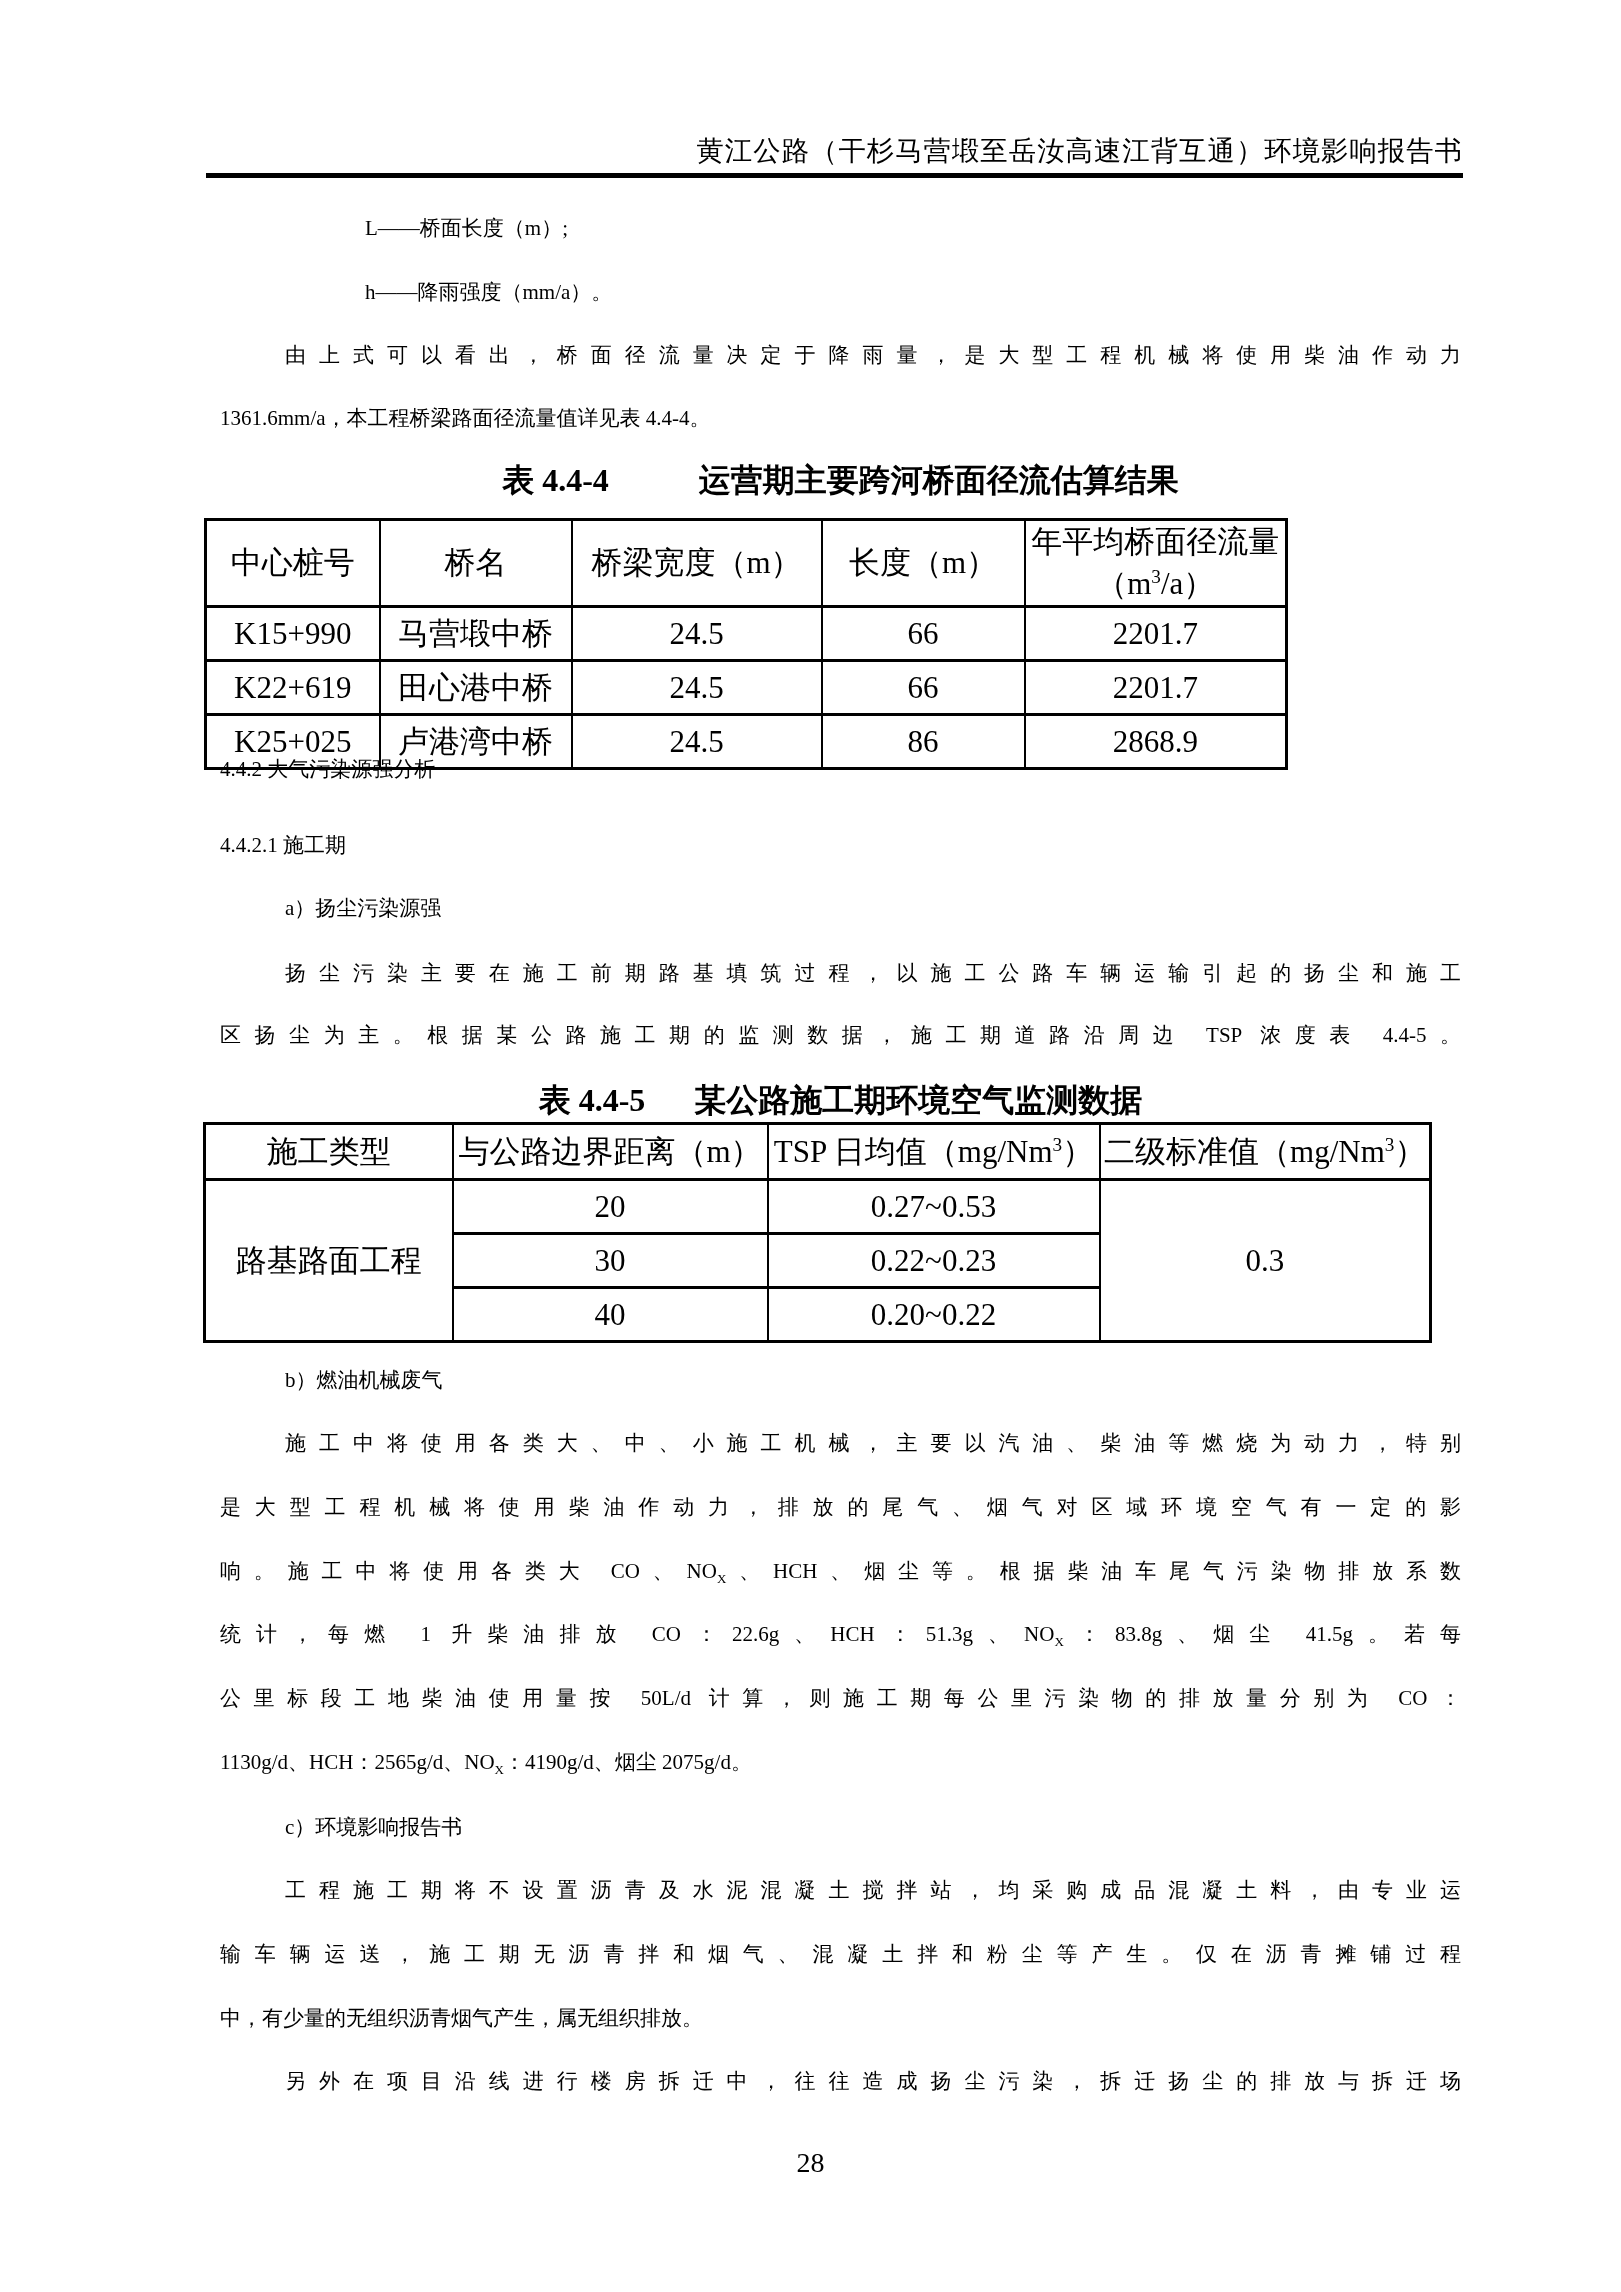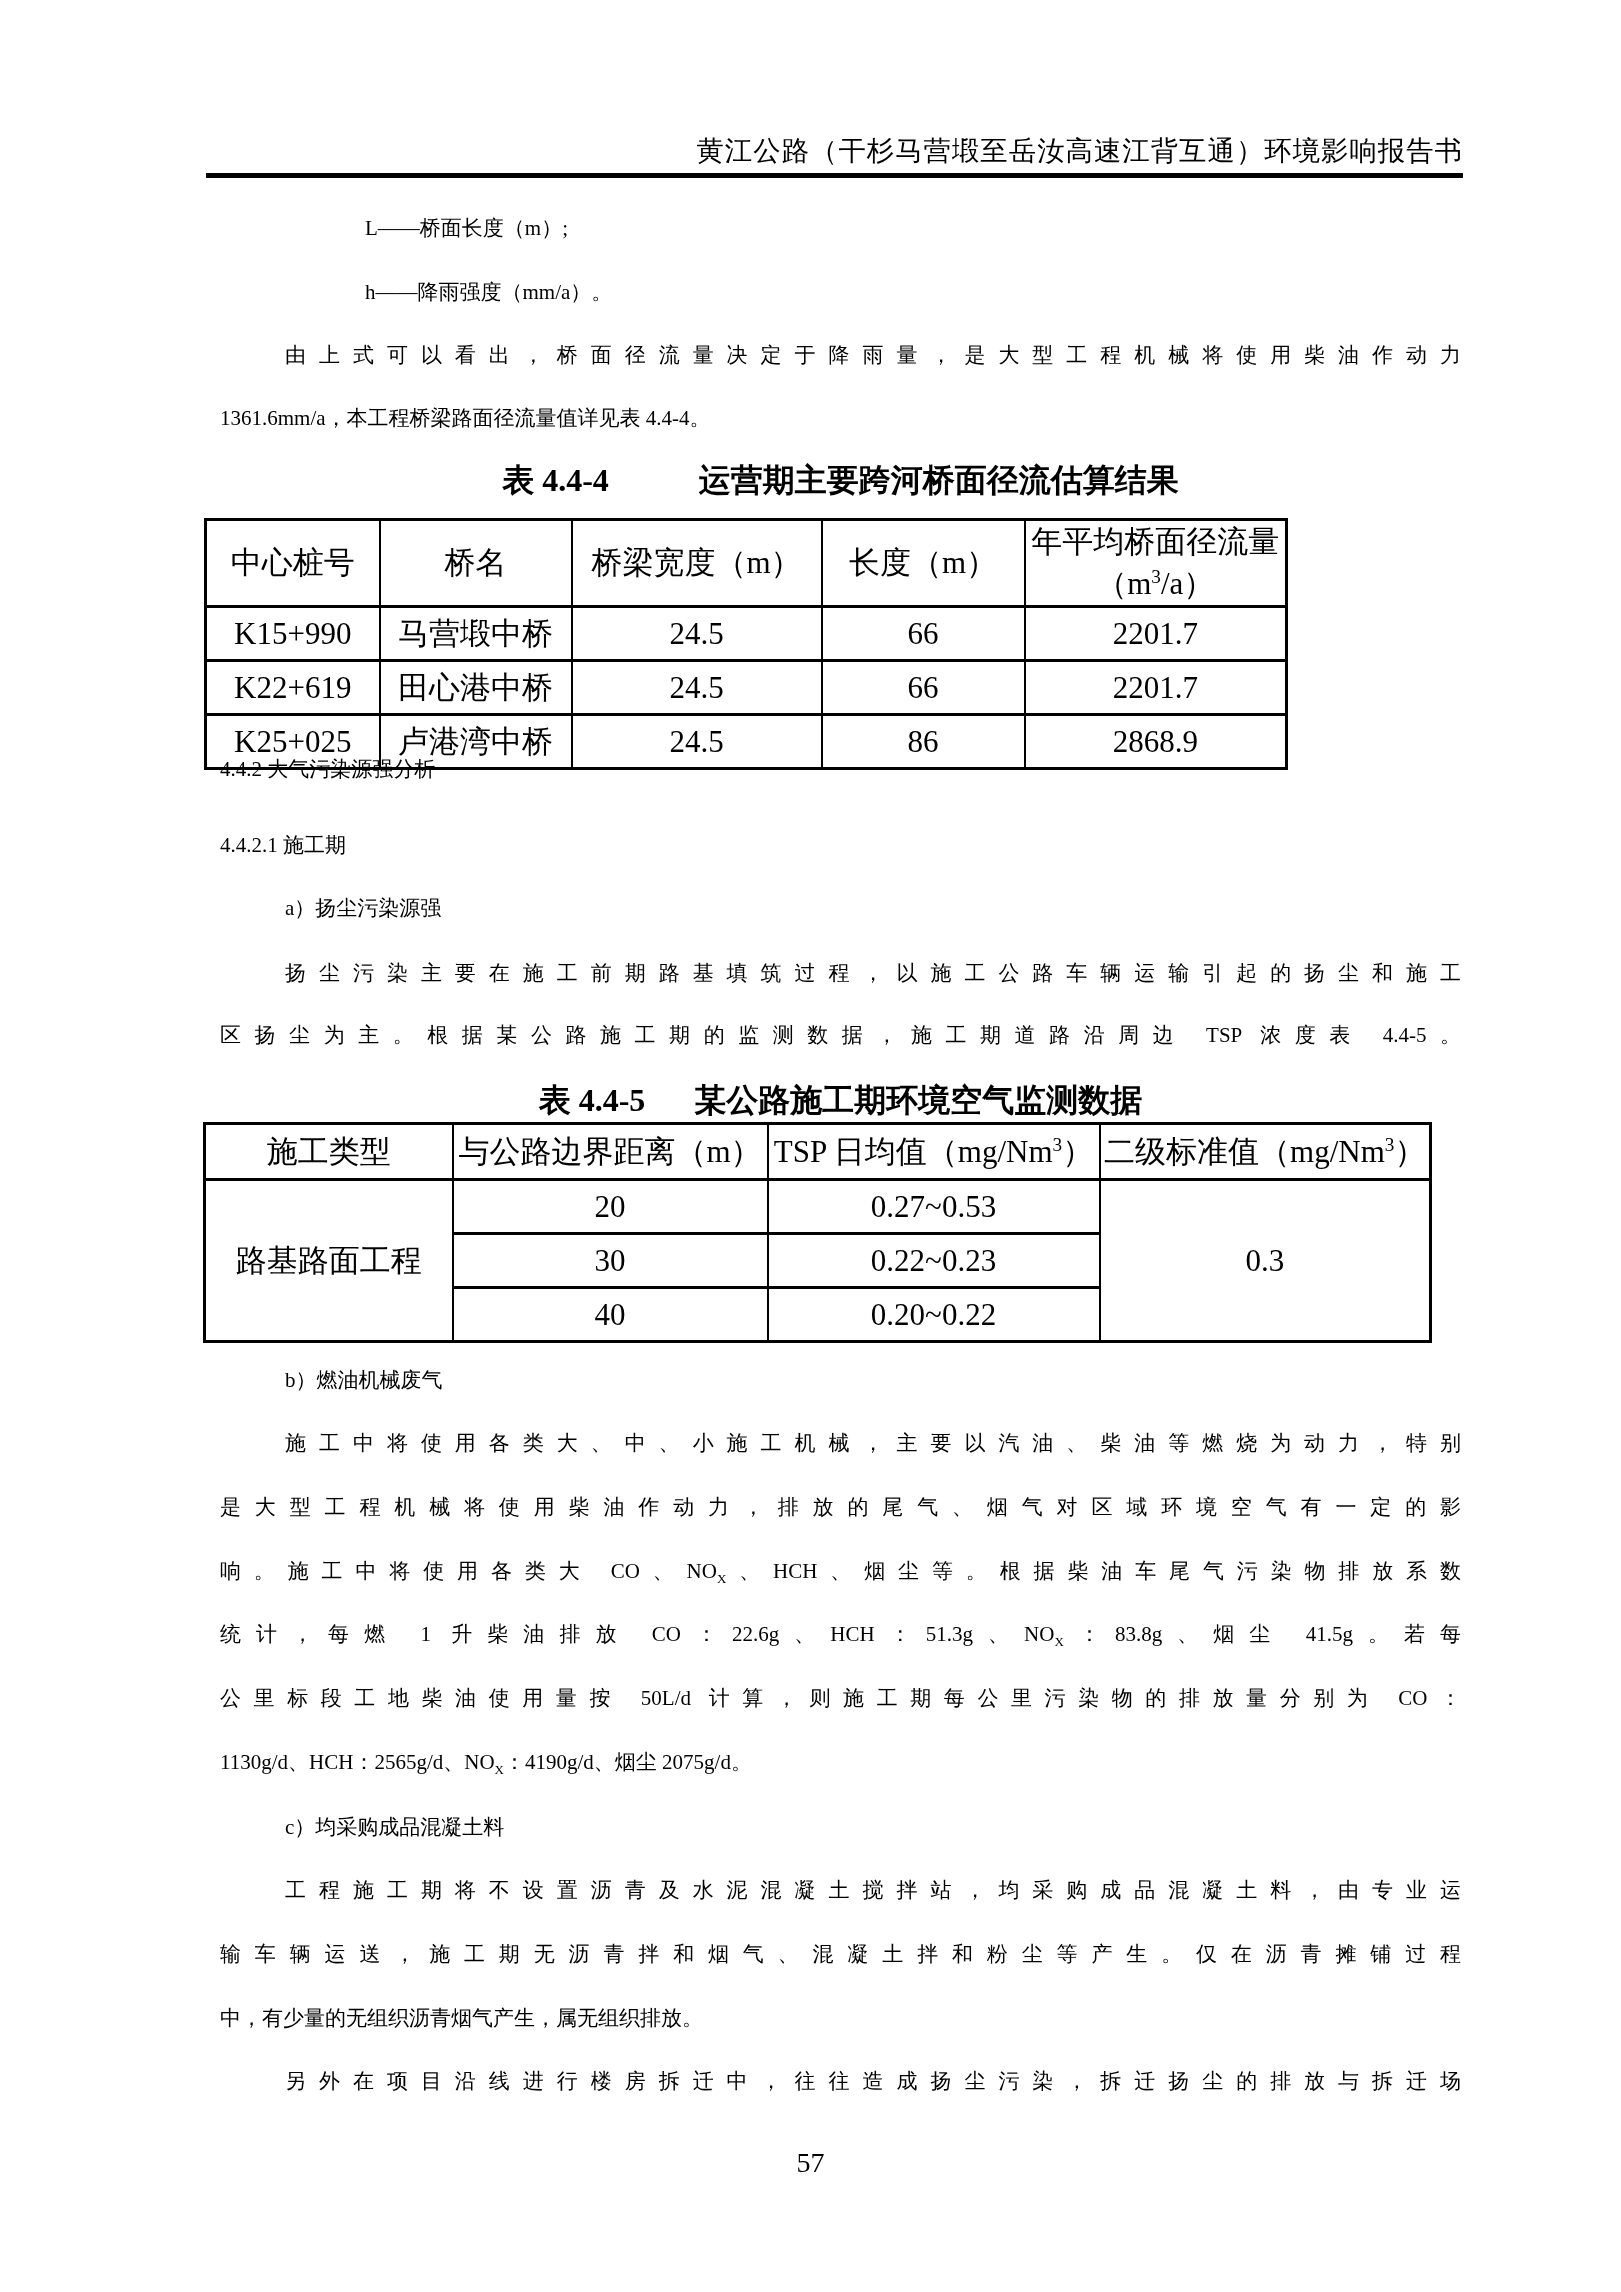--- a/index.html
+++ b/index.html
@@ -175,22 +175,22 @@
     </table>
 
   <div class="tline lf ind2" style="top:1360px">b）燃油机械废气</div>
   <div class="tline jf ind2" style="top:1423px">施工中将使用各类大、中、小施工机械，主要以汽油、柴油等燃烧为动力，特别</div>
   <div class="tline jf" style="top:1487px">是大型工程机械将使用柴油作动力，排放的尾气、烟气对区域环境空气有一定的影</div>
   <div class="tline jf" style="top:1551px"><span>响。施工中将使用各类大 CO、NO</span><sub class="sx">X</sub><span>、HCH、烟尘等。根据柴油车尾气污染物排放系数</span></div>
   <div class="tline jf" style="top:1614px"><span>统计，每燃 1 升柴油排放 CO：22.6g、HCH：51.3g、NO</span><sub class="sx">X</sub><span>：83.8g、烟尘 41.5g。若每</span></div>
   <div class="tline jf" style="top:1678px">公里标段工地柴油使用量按 50L/d 计算，则施工期每公里污染物的排放量分别为 CO：</div>
   <div class="tline lf" style="top:1742px"><span>1130g/d、HCH：2565g/d、NO</span><sub class="sx">X</sub><span>：4190g/d、烟尘 2075g/d。</span></div>
 
-  <div class="tline lf ind2" style="top:1807px">c）均采购成品混凝土料</div>
+  <div class="tline lf ind2" style="top:1807px">c）环境影响报告书</div>
   <div class="tline jf ind2" style="top:1870px">工程施工期将不设置沥青及水泥混凝土搅拌站，均采购成品混凝土料，由专业运</div>
   <div class="tline jf" style="top:1934px">输车辆运送，施工期无沥青拌和烟气、混凝土拌和粉尘等产生。仅在沥青摊铺过程</div>
   <div class="tline lf" style="top:1998px">中，有少量的无组织沥青烟气产生，属无组织排放。</div>
   <div class="tline jf ind2" style="top:2061px">另外在项目沿线进行楼房拆迁中，往往造成扬尘污染，拆迁扬尘的排放与拆迁场</div>
 
-  <div class="pagenum">57</div>
+  <div class="pagenum">28</div>
 
 </div>
 
 
 </body></html>

